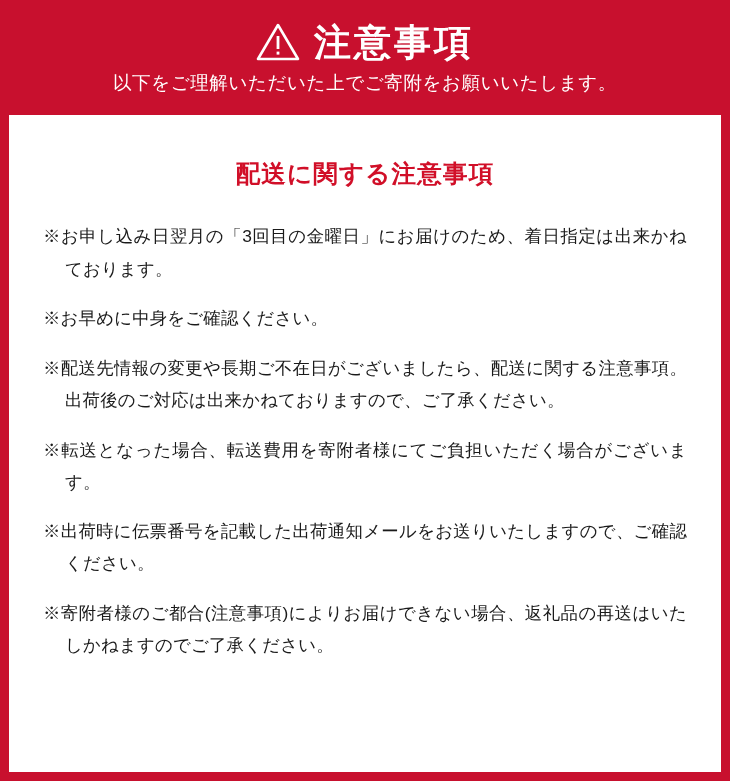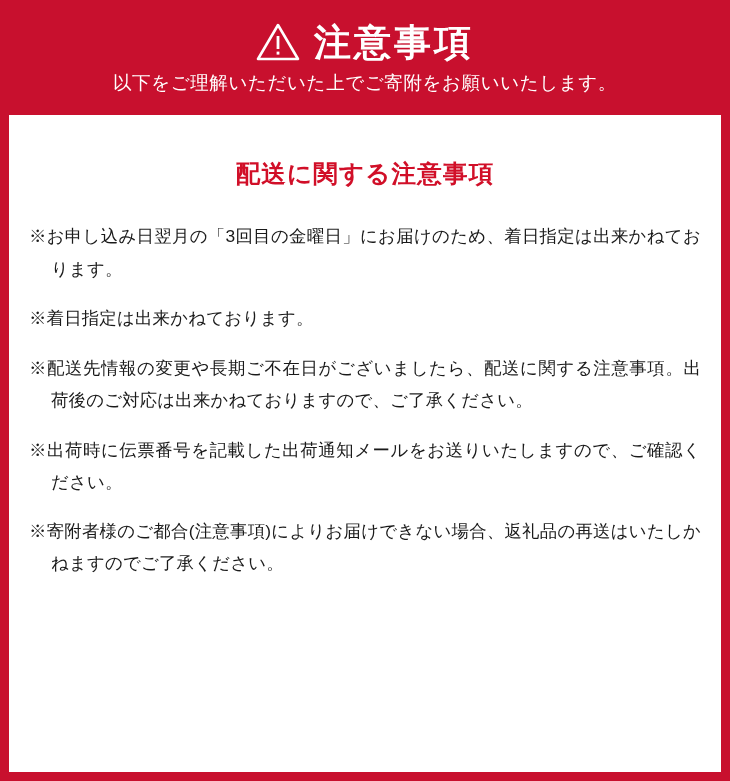--- a/index.html
+++ b/index.html
@@ -83,21 +83,21 @@
 
   
   .body {
     position: absolute;
     left: 9px;
     top: 115px;
     width: 712px;
     height: 657px;
     box-sizing: border-box;
     background: #ffffff;
-    padding: 0 20px;
+    padding: 0 34px;
   }
 
   .section-title {
     text-align: center;
     color: #d10f28;
     font-size: 24.5px;
     font-weight: 700;
     letter-spacing: 1.2px;
     margin-top: 44px;
     margin-bottom: 0;
@@ -152,24 +152,27 @@
   </div>
 
   <div class="body">
     <h2 class="section-title">配送に関する注意事項</h2>
 
     <div class="notes">
       <p class="note">
           <span class="note-text">※お申し込み日翌月の「3回目の金曜日」にお届けのため、着日指定は出来かねております。</span>
         </p>
       <p class="note">
-          <span class="note-text">※着日指定は出来かねております。</span>
+          <span class="note-text">※お早めに中身をご確認ください。</span>
         </p>
       <p class="note">
           <span class="note-text">※配送先情報の変更や長期ご不在日がございましたら、配送に関する注意事項。出荷後のご対応は出来かねておりますので、ご了承ください。</span>
+        </p>
+      <p class="note">
+          <span class="note-text">※転送となった場合、転送費用を寄附者様にてご負担いただく場合がございます。</span>
         </p>
       <p class="note">
           <span class="note-text">※出荷時に伝票番号を記載した出荷通知メールをお送りいたしますので、ご確認ください。</span>
         </p>
       <p class="note">
           <span class="note-text">※寄附者様のご都合(注意事項)によりお届けできない場合、返礼品の再送はいたしかねますのでご了承ください。</span>
         </p>
     </div>
   </div>
 </div>

